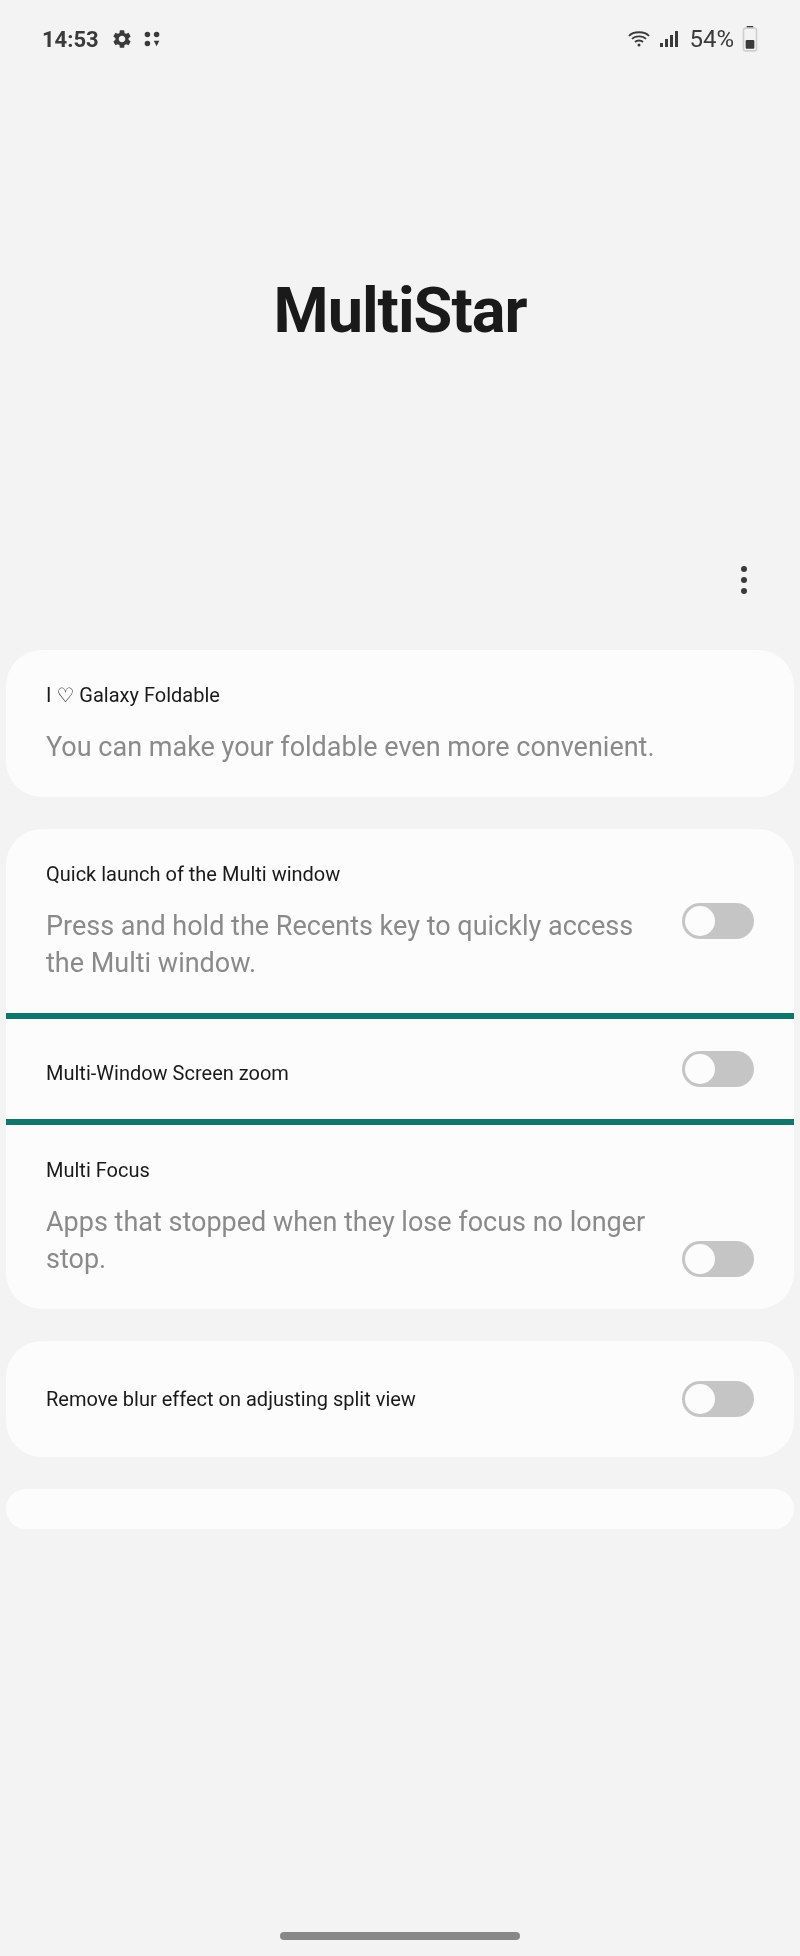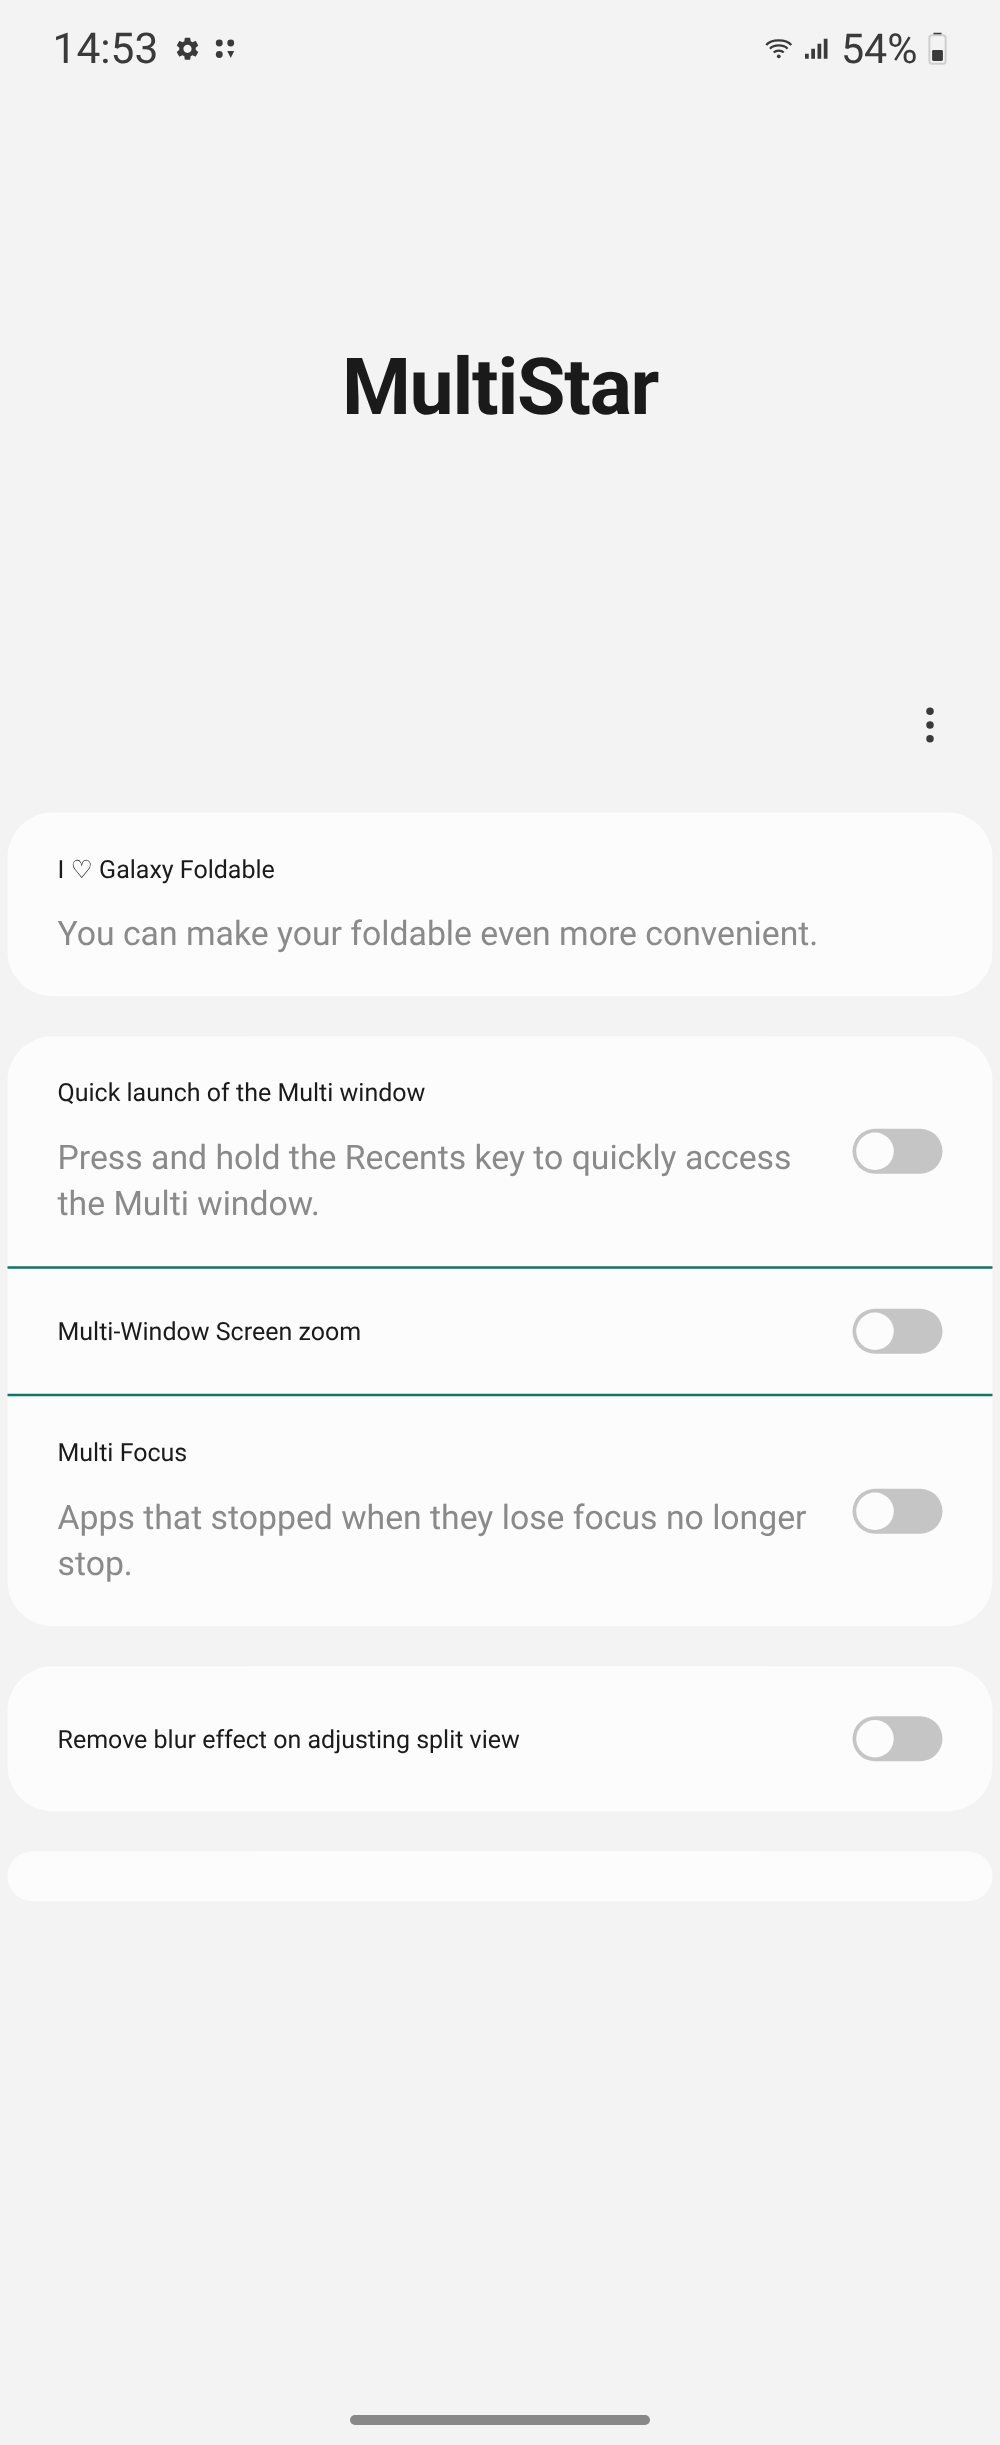--- a/index.html
+++ b/index.html
@@ -28,39 +28,39 @@
       height: 60px;
     }
     
     .status-left {
       display: flex;
       align-items: center;
       gap: 12px;
     }
     
     .status-time {
-      font-size: 34px;
-      font-weight: 400;
+      font-size: 22px;
+      font-weight: 700;
       color: #3a3a3a;
     }
     
     .status-icons-left {
       display: flex;
       gap: 8px;
       align-items: center;
     }
     
     .status-right {
       display: flex;
       align-items: center;
       gap: 8px;
     }
     
     .status-battery-text {
-      font-size: 33px;
+      font-size: 24px;
       color: #3a3a3a;
     }
     
     
     .header-area {
       height: 500px;
       display: flex;
       align-items: center;
       justify-content: center;
     }
@@ -110,21 +110,22 @@
     
     .card-item {
       padding: 32px 40px;
       display: flex;
       align-items: center;
       justify-content: space-between;
       gap: 24px;
     }
     
     .card-item + .card-item {
-      border-top: 2px solid #0f766e;
+      border-top: 6px solid #0f766e;
+      align-items: flex-end;
     }
     
     .card-text {
       flex: 1;
     }
     
     .item-title {
       font-size: 20px;
       font-weight: 400;
       color: #1a1a1a;

